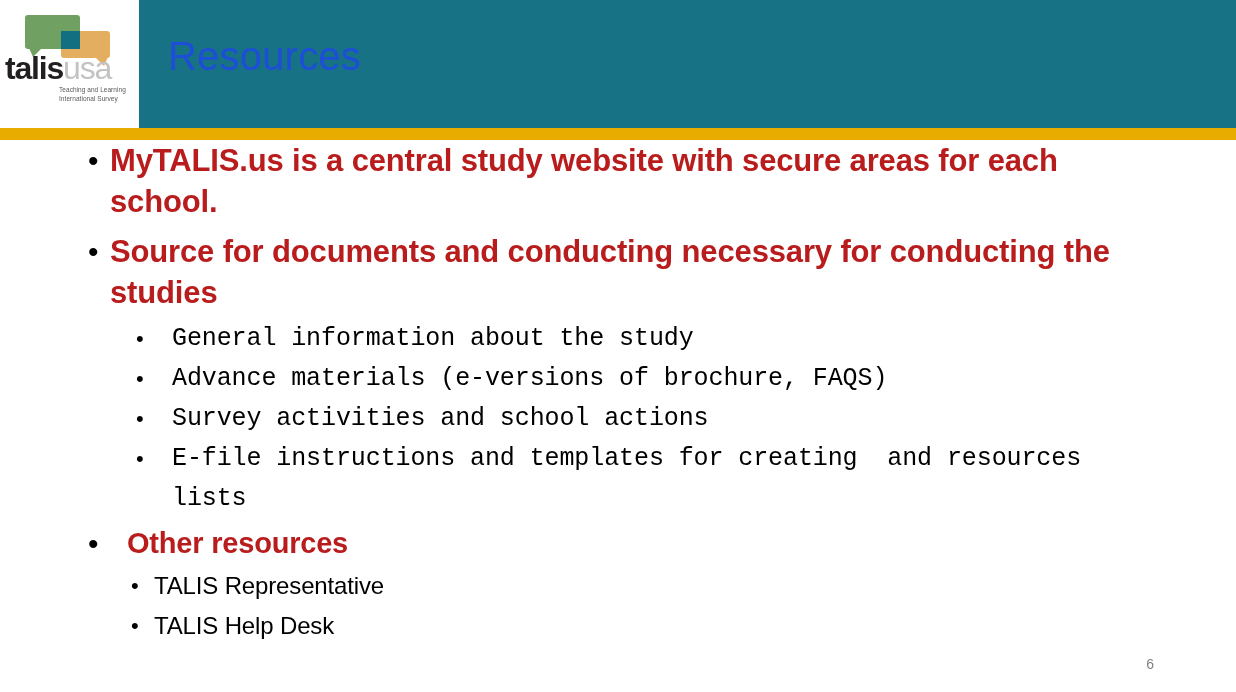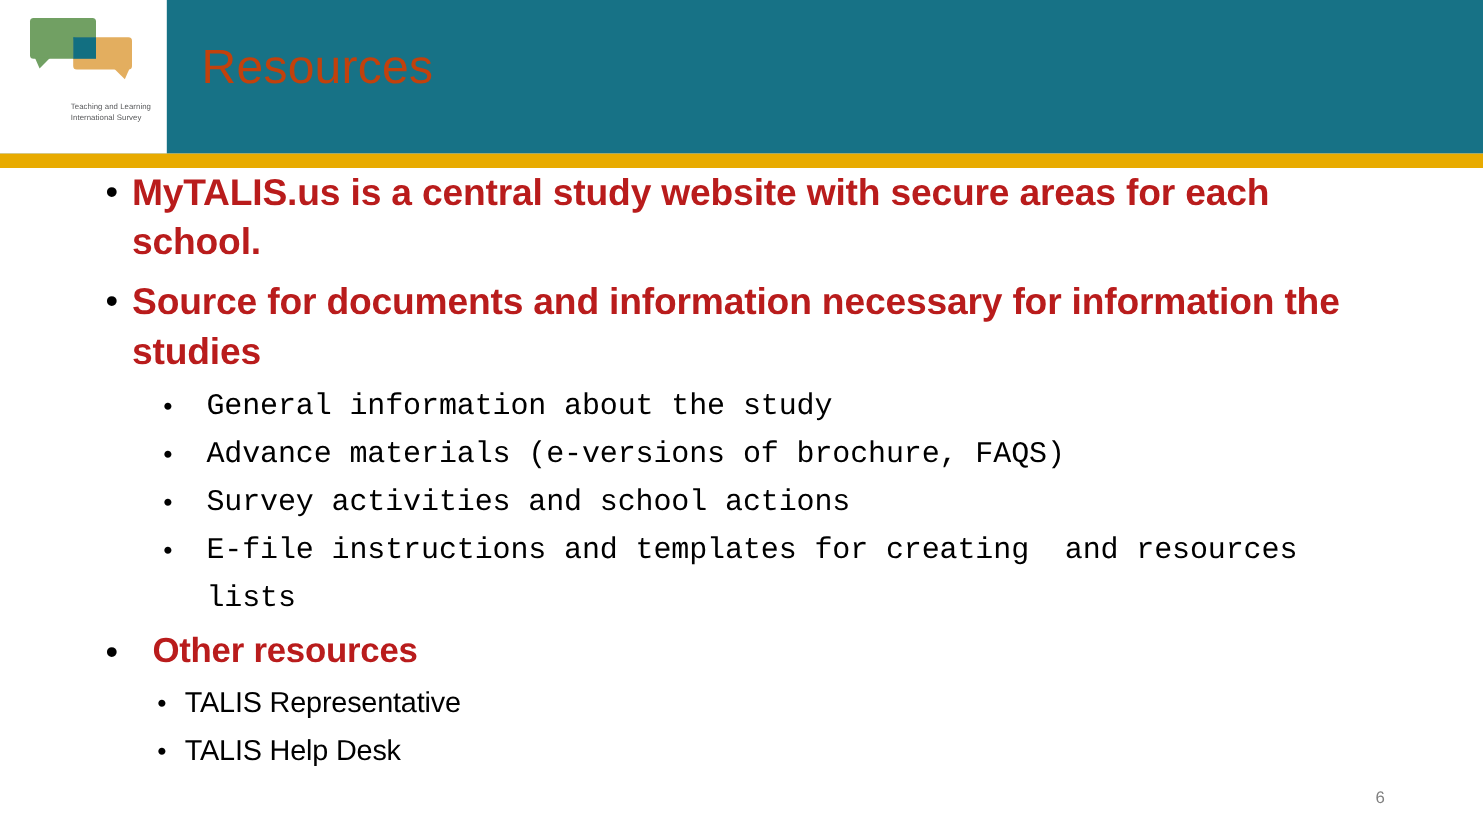--- a/index.html
+++ b/index.html
@@ -44,21 +44,21 @@
     height: 12px;
     background: #e8ab00;
   }
   .slide-title {
     position: absolute;
     left: 168px;
     top: 34px;
     font-family: "Liberation Sans", sans-serif;
     font-size: 40px;
     font-weight: 400;
-    color: #c2410c;
+    color: #1d4ed8;
     letter-spacing: 0.2px;
     line-height: 1.1;
     white-space: nowrap;
   }
 
   
   .logo {
     position: absolute;
     left: 0;
     top: 0;
@@ -255,20 +255,23 @@
   <div class="header-band"></div>
 
   <div class="logo-panel"></div>
 
   <div class="logo">
     <div class="bubble-green"></div>
     <div class="bubble-green-tail"></div>
     <div class="bubble-orange"></div>
     <div class="bubble-orange-tail"></div>
     <div class="bubble-overlap"></div>
+    <div class="wordmark">
+      <span class="w-talis">talis</span><span class="w-usa">usa</span>
+    </div>
     <div class="tagline">
       <div>Teaching and Learning</div>
       <div>International Survey</div>
     </div>
   </div>
 
   <div class="slide-title">Resources</div>
 
   <div class="gold-band"></div>
 
@@ -276,21 +279,21 @@
 
     <div class="bullet-row lvl1">
       <span class="dot">•</span>
       <span class="txt">MyTALIS.us is a central study website with secure areas for each school.</span>
     </div>
 
     <div class="group-gap"></div>
 
     <div class="bullet-row lvl1">
       <span class="dot">•</span>
-      <span class="txt">Source for documents and information necessary for information the studies</span>
+      <span class="txt">Source for documents and conducting necessary for conducting the studies</span>
     </div>
 
     <div class="group-gap-sm"></div>
 
     <div class="bullet-row lvl2">
       <span class="dot">•</span>
       <span class="txt">General information about the study</span>
     </div>
 
     <div class="bullet-row lvl2">

